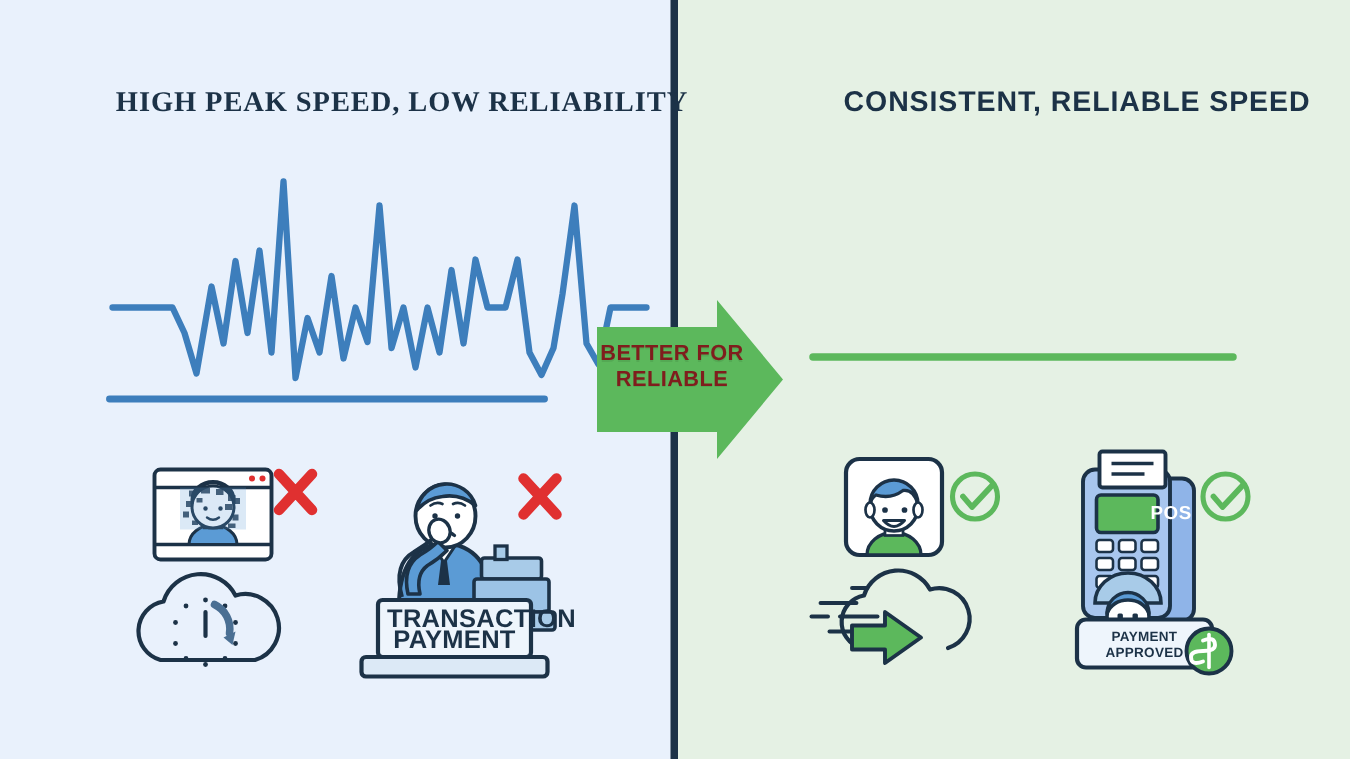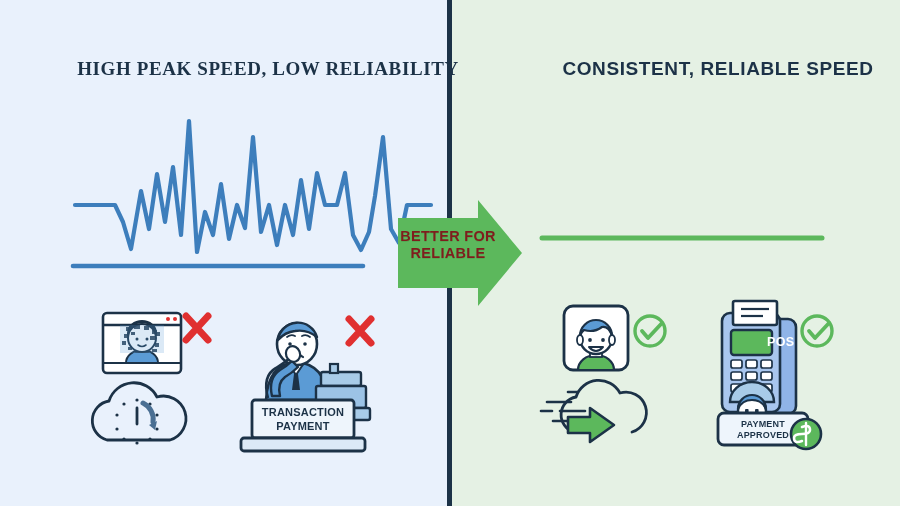--- a/index.html
+++ b/index.html
@@ -32,21 +32,21 @@
   .svgwrap svg{display:block;}
 
   .arrow-text{
     position:absolute;left:398px;top:228px;width:100px;
     color:#7f1d1d;font-size:14.5px;font-weight:bold;
     line-height:17px;text-align:center;letter-spacing:.3px;
     text-shadow:0 1px 0 rgba(0,0,0,.08);
   }
   .reg-label{
     position:absolute;left:258px;top:406px;width:90px;
-    color:#1c3247;font-size:11px;font-weight:bold;
+    color:#1c3247;font-size:17px;font-weight:bold;
     line-height:13.5px;text-align:center;letter-spacing:.2px;
   }
   .pos-screen-label{
     position:absolute;left:767px;top:335px;width:40px;
     color:#ffffff;font-size:12.5px;font-weight:bold;text-align:left;
     letter-spacing:.4px;
   }
   .pay-label{
     position:absolute;left:724px;top:419px;width:78px;
     color:#1c3247;font-size:9px;font-weight:bold;

